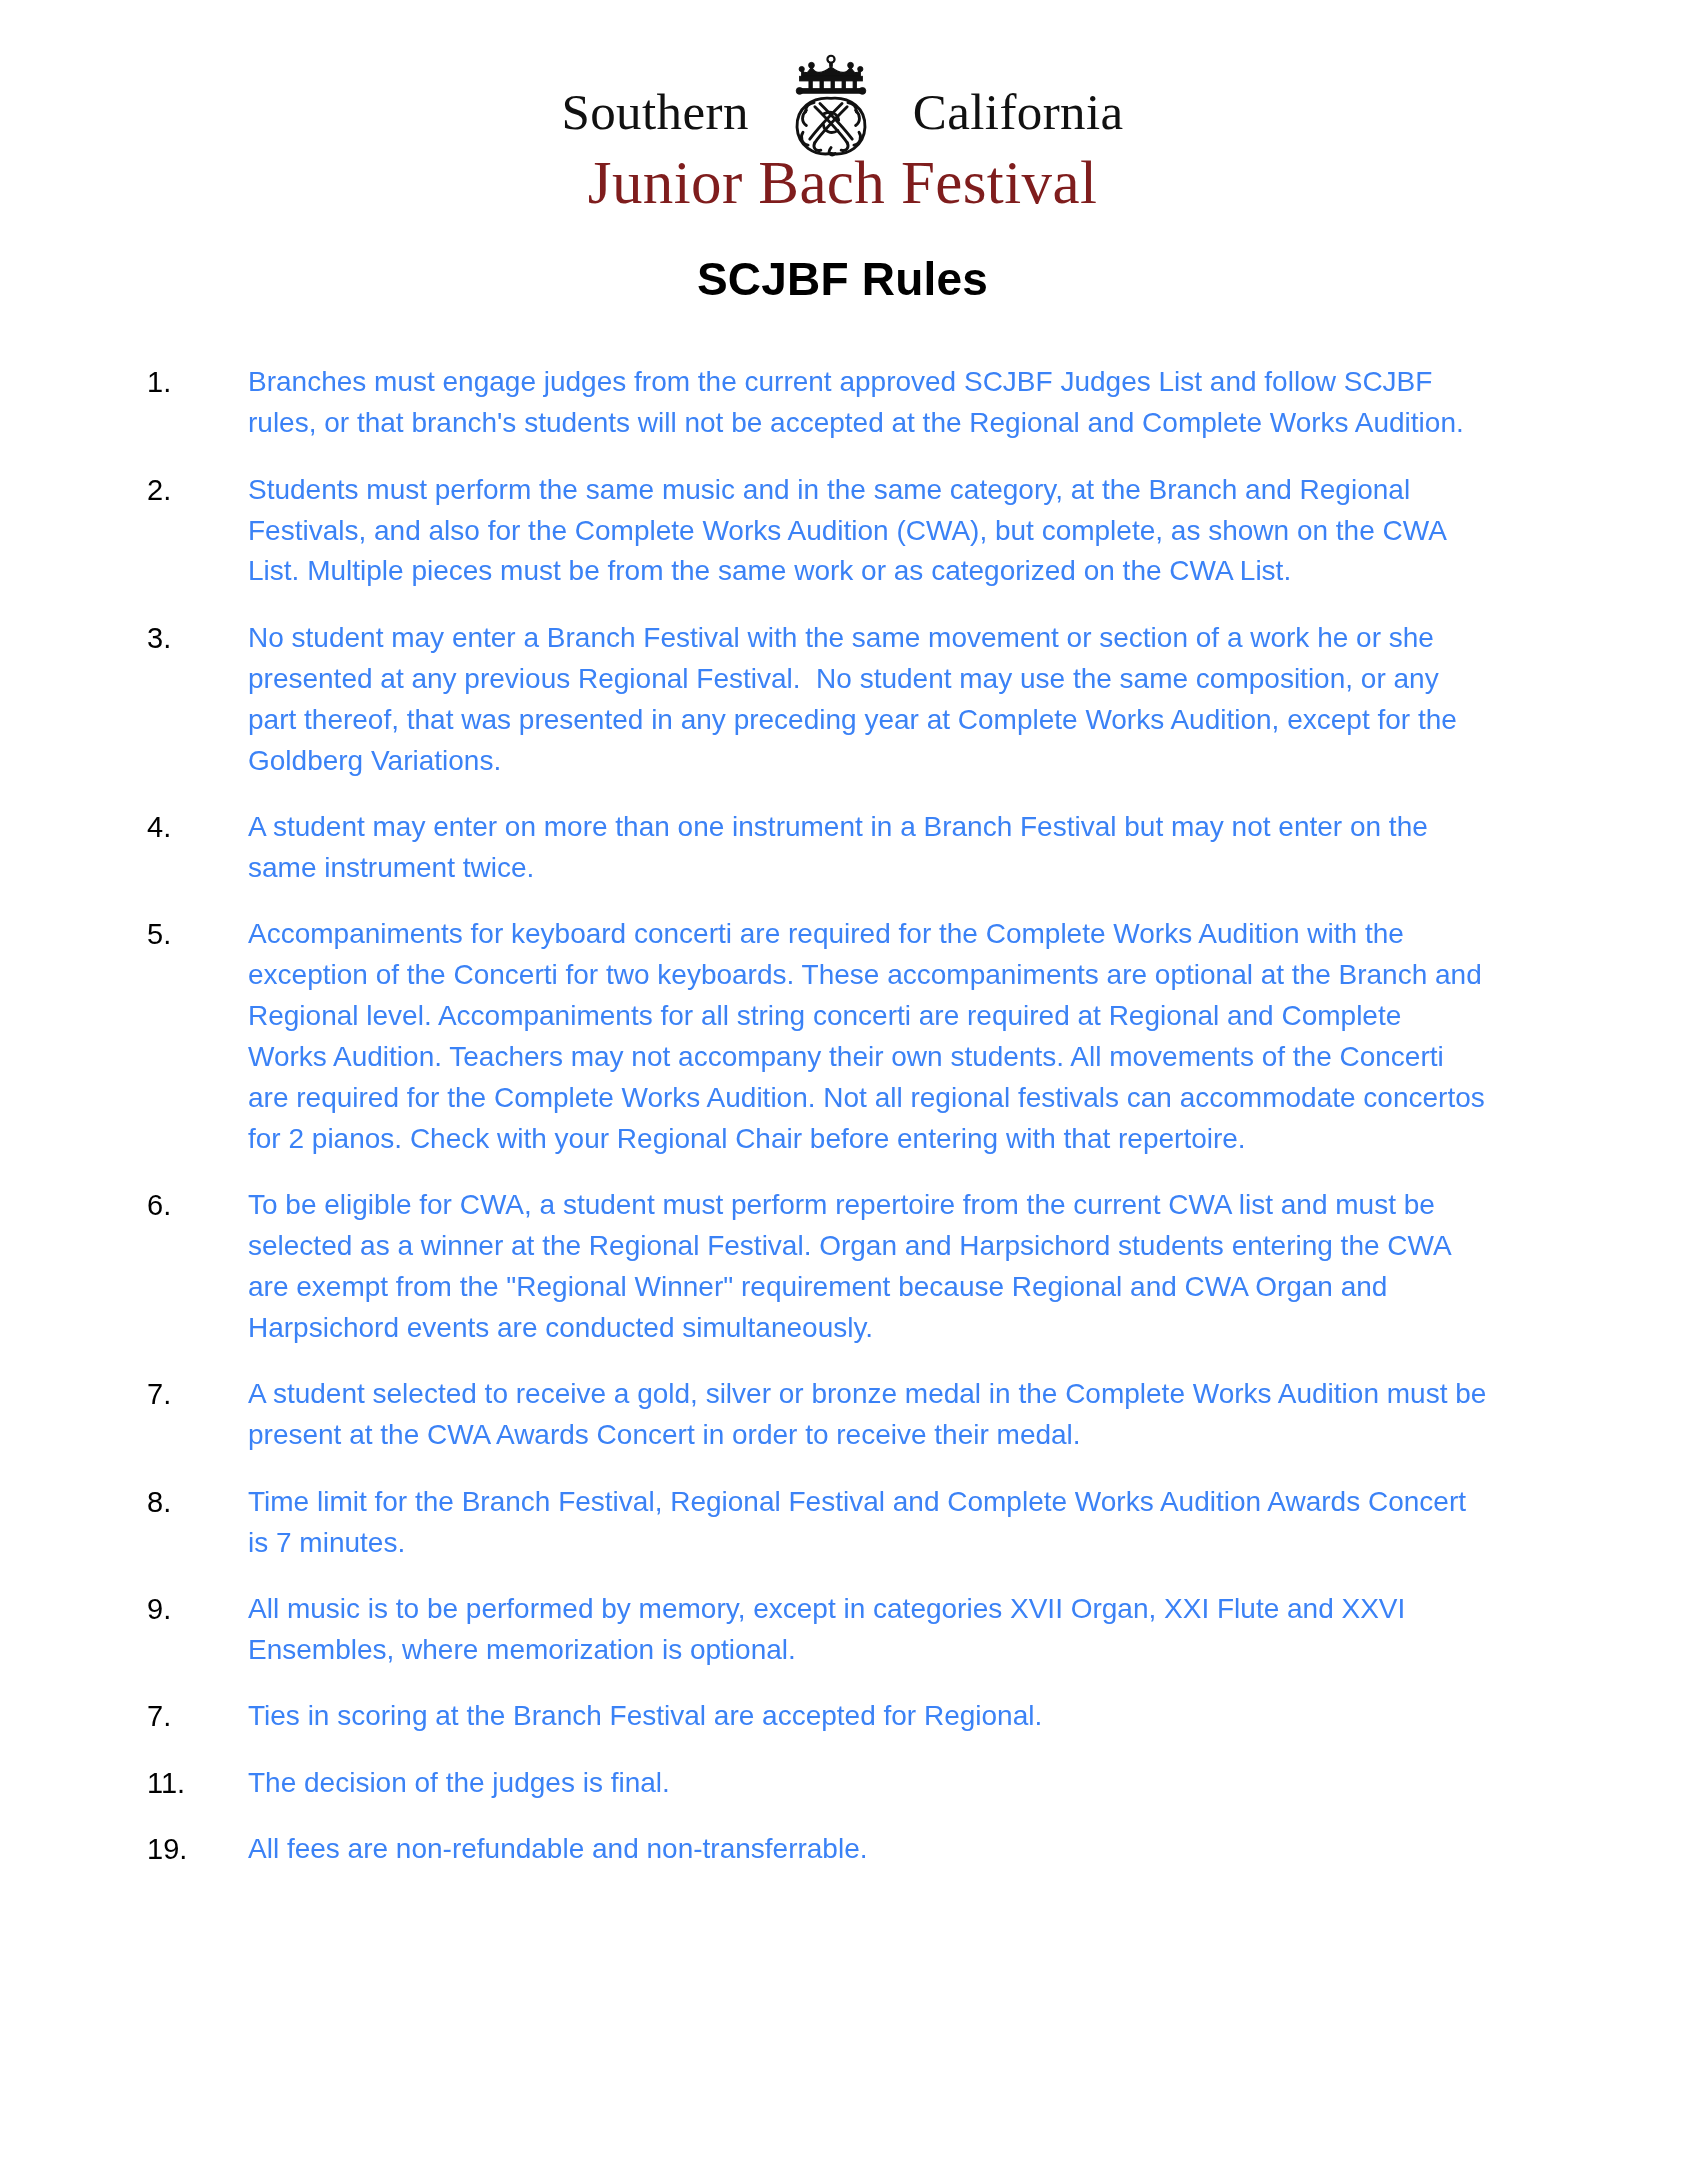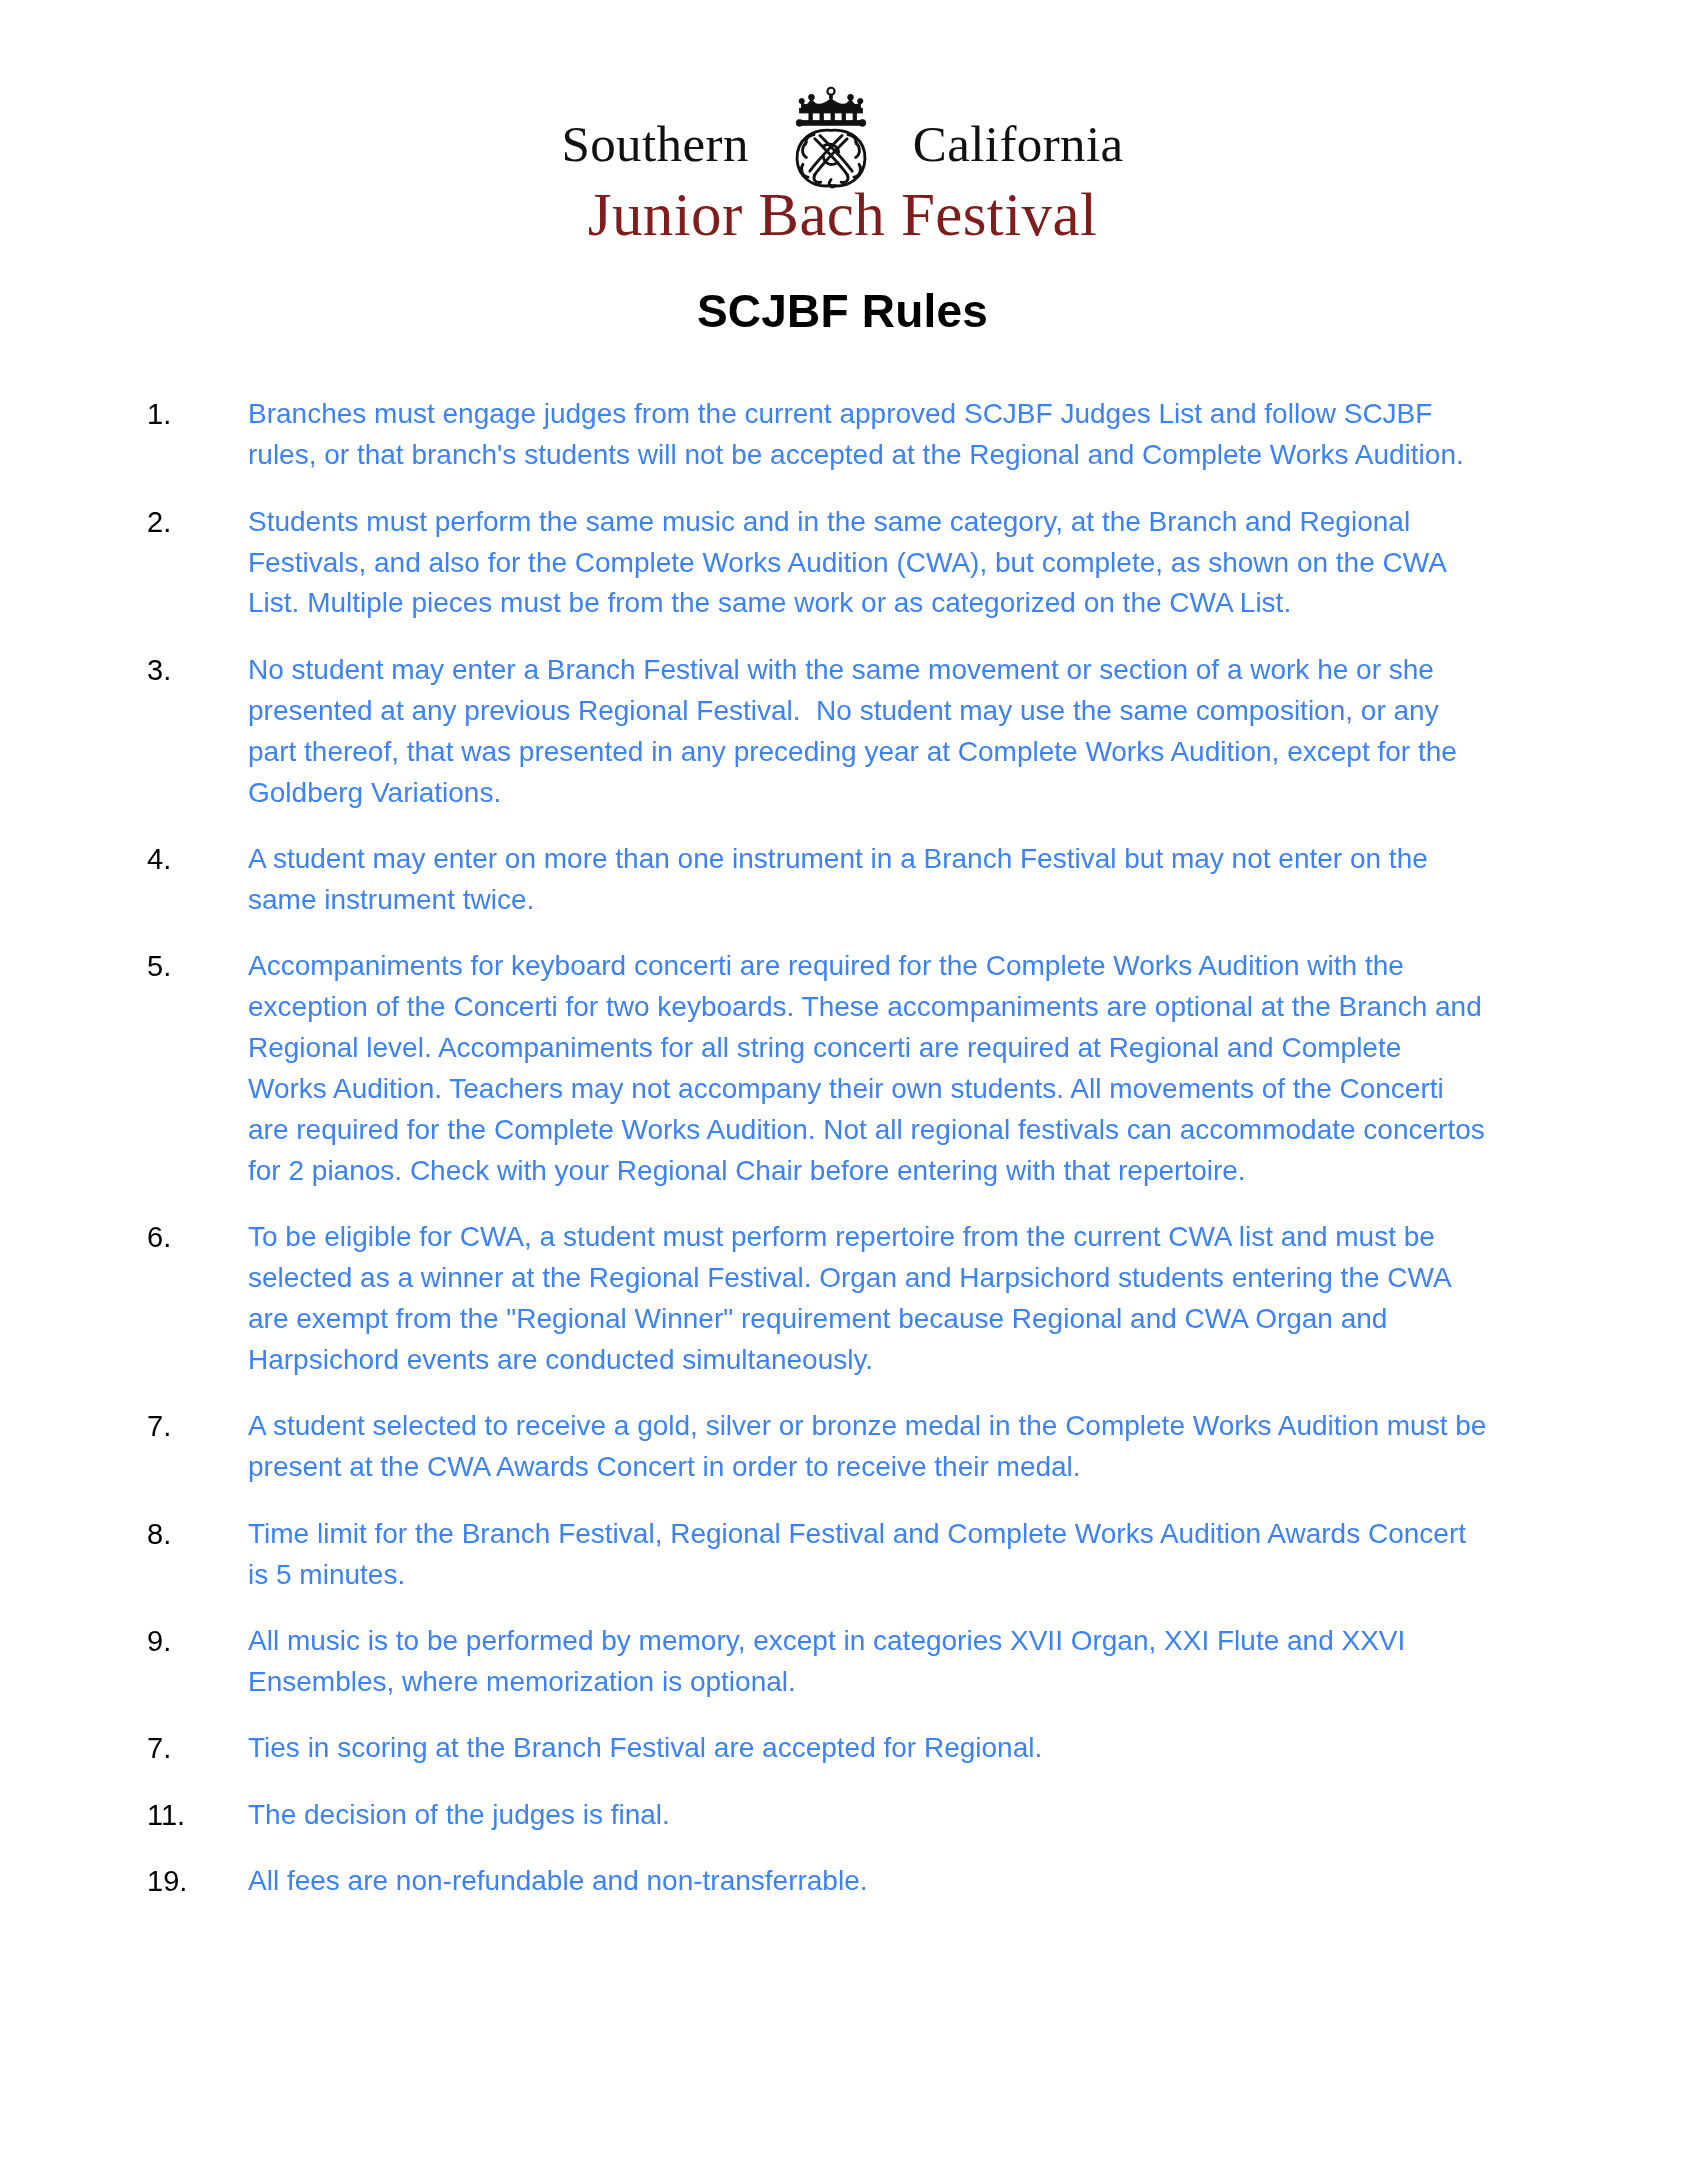--- a/index.html
+++ b/index.html
@@ -19,21 +19,21 @@
   .page {
     width: 1685px;
     height: 2181px;
     background: #ffffff;
     box-sizing: border-box;
     position: relative;
   }
 
   
   .masthead {
-    padding-top: 108px;
+    padding-top: 76px;
     display: flex;
     flex-direction: column;
     align-items: center;
   }
   .logo-line-1 {
     display: flex;
     align-items: center;
     justify-content: center;
     gap: 0px;
     height: 73px;
@@ -201,21 +201,21 @@
       <li class="rule">
         <span class="rule-num">6.</span>
         <span class="rule-text">To be eligible for CWA, a student must perform repertoire from the current CWA list and must be selected as a winner at the Regional Festival. Organ and Harpsichord students entering the CWA are exempt from the "Regional Winner" requirement because Regional and CWA Organ and Harpsichord events are conducted simultaneously.</span>
       </li>
       <li class="rule">
         <span class="rule-num">7.</span>
         <span class="rule-text">A student selected to receive a gold, silver or bronze medal in the Complete Works Audition must be present at the CWA Awards Concert in order to receive their medal.</span>
       </li>
       <li class="rule">
         <span class="rule-num">8.</span>
-        <span class="rule-text">Time limit for the Branch Festival, Regional Festival and Complete Works Audition Awards Concert is 5 minutes.</span>
+        <span class="rule-text">Time limit for the Branch Festival, Regional Festival and Complete Works Audition Awards Concert is 7 minutes.</span>
       </li>
       <li class="rule">
         <span class="rule-num">9.</span>
         <span class="rule-text">All music is to be performed by memory, except in categories XVII Organ, XXI Flute and XXVI Ensembles, where memorization is optional.</span>
       </li>
       <li class="rule">
         <span class="rule-num">7.</span>
         <span class="rule-text">Ties in scoring at the Branch Festival are accepted for Regional.</span>
       </li>
       <li class="rule">

